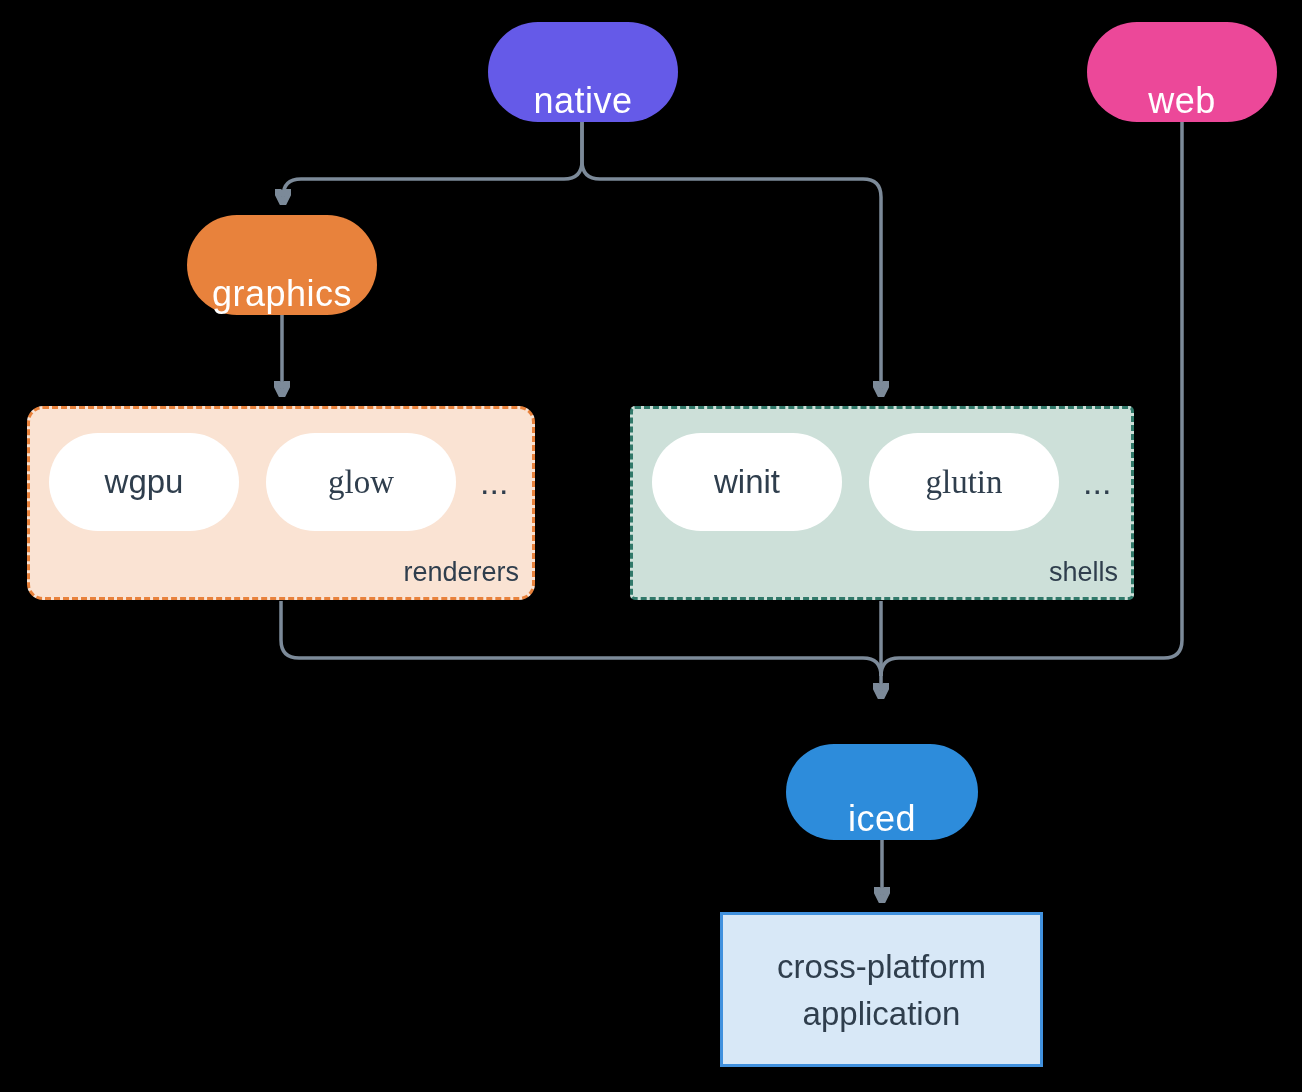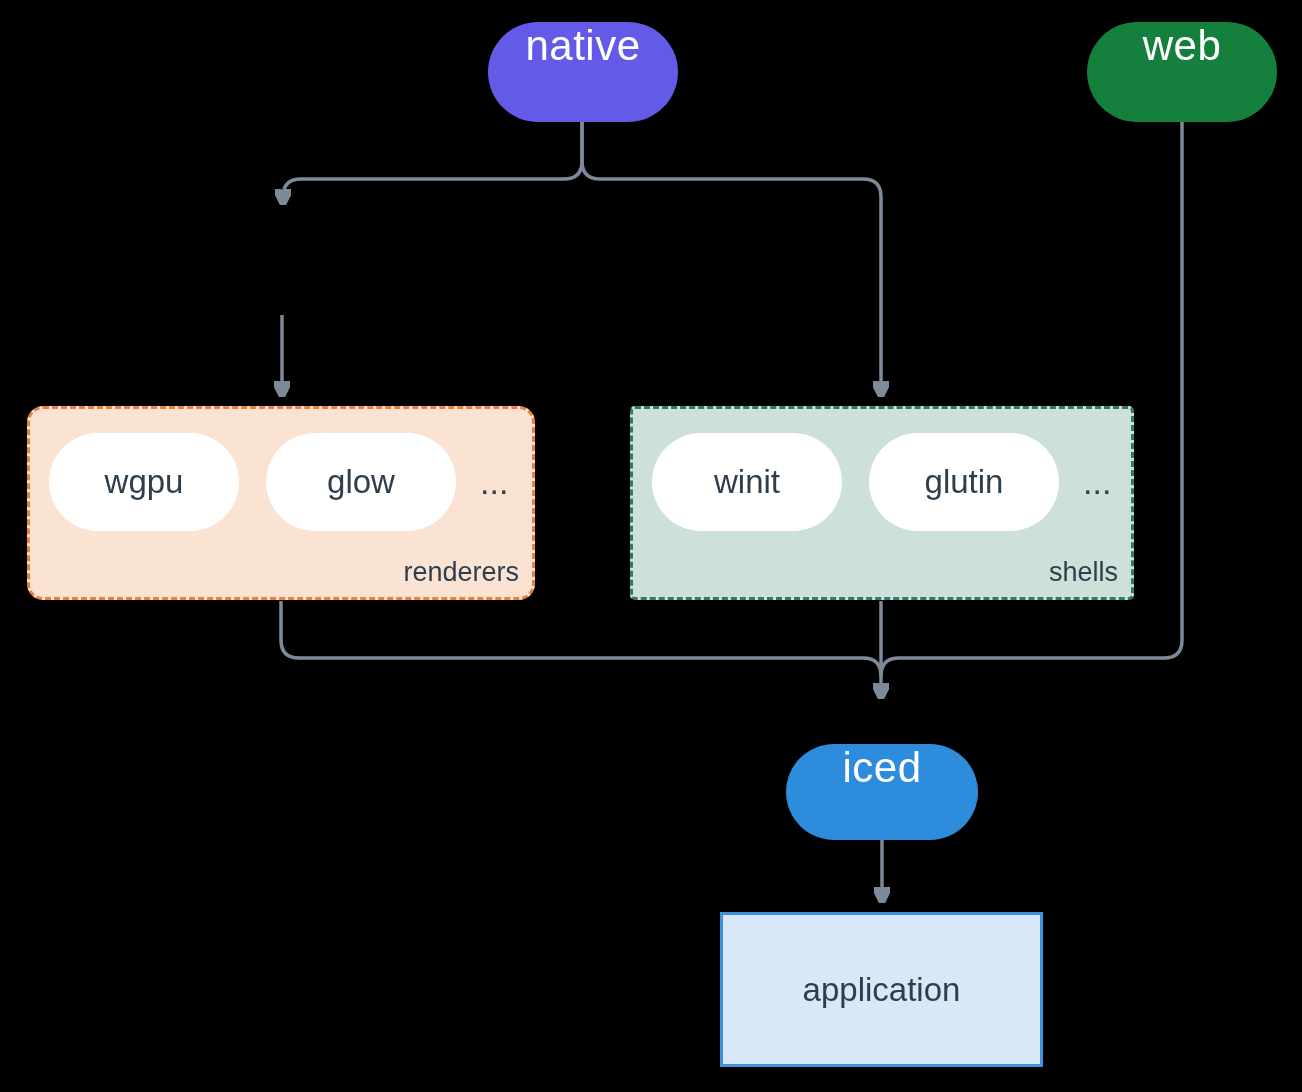--- a/index.html
+++ b/index.html
@@ -29,28 +29,28 @@
   }
   svg.edges path {
     fill: none;
     stroke: #7c8a99;
     stroke-width: 3.5px;
   }
   .pill {
     position: absolute;
     border-radius: 52px;
     display: flex;
-    align-items: flex-start;
+    align-items: flex-end;
     justify-content: center;
-    font-size: 42px;
+    font-size: 36px;
     letter-spacing: 0.5px;
     color: #ffffff;
   }
   .pill-native   { left: 488px;  top: 22px;  width: 190px; height: 100px; background: #655ae8; }
-  .pill-web      { left: 1087px; top: 22px;  width: 190px; height: 100px; background: #15803d; }
+  .pill-web      { left: 1087px; top: 22px;  width: 190px; height: 100px; background: #ec4899; }
   .pill-graphics { left: 187px;  top: 215px; width: 190px; height: 100px; background: #e8823c; }
   .pill-iced     { left: 786px;  top: 708px; width: 192px; height: 96px;  background: #2d8cdb; margin-top: 36px; }
   .group {
     position: absolute;
     border: 3px dashed;
     border-radius: 5px;
     box-sizing: border-box;
   }
   .group-renderers {
     left: 27px; top: 406px; width: 508px; height: 194px;
@@ -70,21 +70,21 @@
     height: 98px;
     background: #ffffff;
     border-radius: 50px;
     display: flex;
     align-items: center;
     justify-content: center;
     font-size: 33px;
     color: #2f3e4d;
   }
   .group .pos-1 { left: 19px; }
-  .group .pos-2 { left: 236px; }
+  .group .pos-2 { left: 236px; font-family: Liberation Serif, serif; }
   .ellipsis {
     position: absolute;
     left: 450px;
     top: 24px;
     height: 98px;
     display: flex;
     align-items: center;
     font-size: 34px;
     color: #2f3e4d;
   }
@@ -133,20 +133,23 @@
   </svg>
 
   <div class="pill pill-native">
     <span>native</span>
   </div>
 
   <div class="pill pill-web">
     <span>web</span>
   </div>
 
+  <div class="pill pill-graphics">
+    <span>graphics</span>
+  </div>
 
   <div class="group group-renderers">
     <div class="inner-pill pos-1">
       <span>wgpu</span>
     </div>
     <div class="inner-pill pos-2">
       <span>glow</span>
     </div>
     <div class="ellipsis">...</div>
     <div class="group-label">renderers</div>
@@ -161,16 +164,17 @@
     </div>
     <div class="ellipsis">...</div>
     <div class="group-label">shells</div>
   </div>
 
   <div class="pill pill-iced">
     <span>iced</span>
   </div>
 
   <div class="app-box">
+    <span>cross-platform</span>
     <span>application</span>
   </div>
 
 </div>
 
 </body></html>

